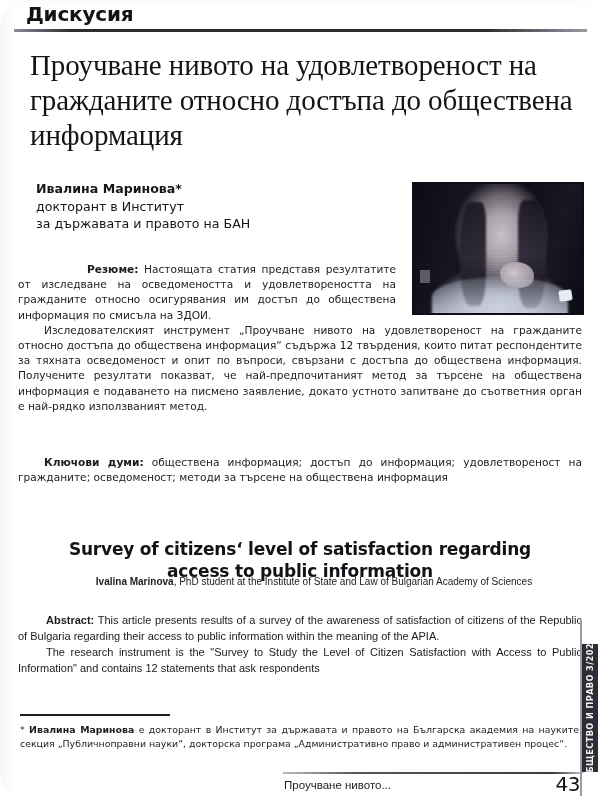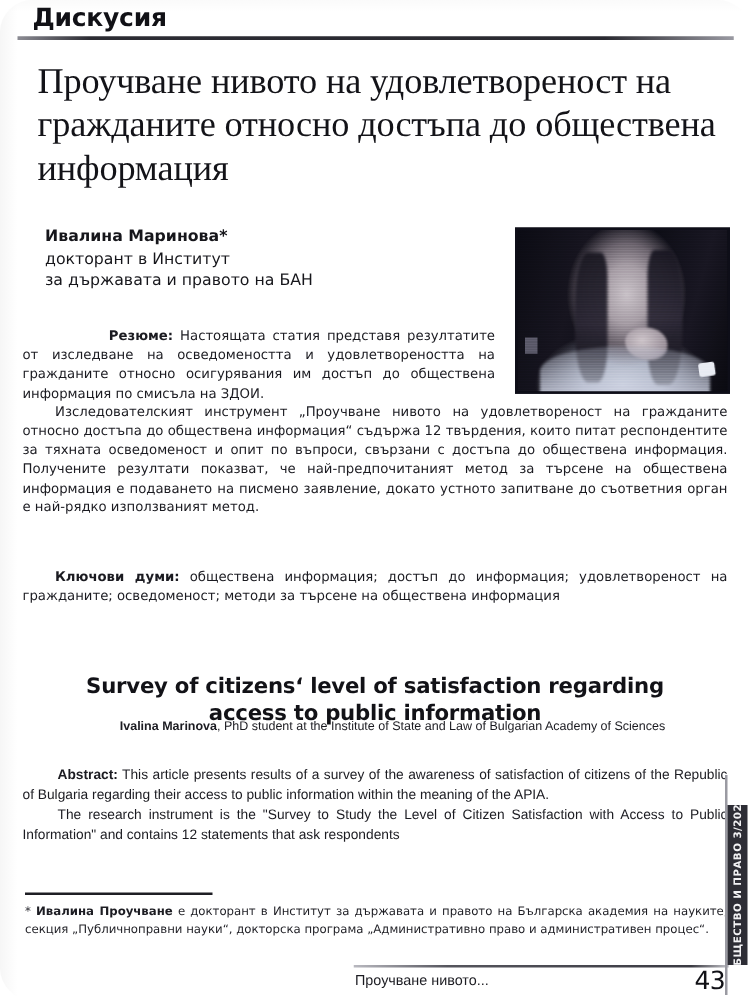--- a/index.html
+++ b/index.html
@@ -358,21 +358,21 @@
   <h2 class="title-en">Survey of citizens‘ level of satisfaction regarding access to public  information</h2>
 
   <div class="author-en"><span class="indent"></span><span class="name">Ivalina Marinova</span><span>, PhD student at the Institute of State and Law of Bulgarian Academy of Sciences</span></div>
 
   <div class="abstract-en">
     <p><span class="lead">Abstract:</span><span> This article presents results of a survey of the awareness of satisfaction of citizens of the Republic of Bulgaria regarding their access to public information within the meaning of the APIA.</span></p>
     <p>The research instrument is the "Survey to Study the Level of Citizen Satisfaction with Access to Public Information" and contains 12 statements that ask respondents</p>
   </div>
 
   <div class="footnote-rule"></div>
-  <div class="footnote"><span>* </span><span class="fn-name">Ивалина Проучване</span><span> е докторант в Институт за държавата и правото на Българска академия на науките, секция „Публичноправни науки“, докторска програма „Административно право и административен процес“.</span></div>
+  <div class="footnote"><span>* </span><span class="fn-name">Ивалина Маринова</span><span> е докторант в Институт за държавата и правото на Българска академия на науките, секция „Публичноправни науки“, докторска програма „Административно право и административен процес“.</span></div>
 
   <div class="footer-rule"></div>
   <div class="footer-text">Проучване нивото...</div>
   <div class="folio">43</div>
 
   <div class="edge-rule"></div>
   <div class="edge-tab">
     <span>ОБЩЕСТВО И ПРАВО 3/2025</span>
   </div>
 

